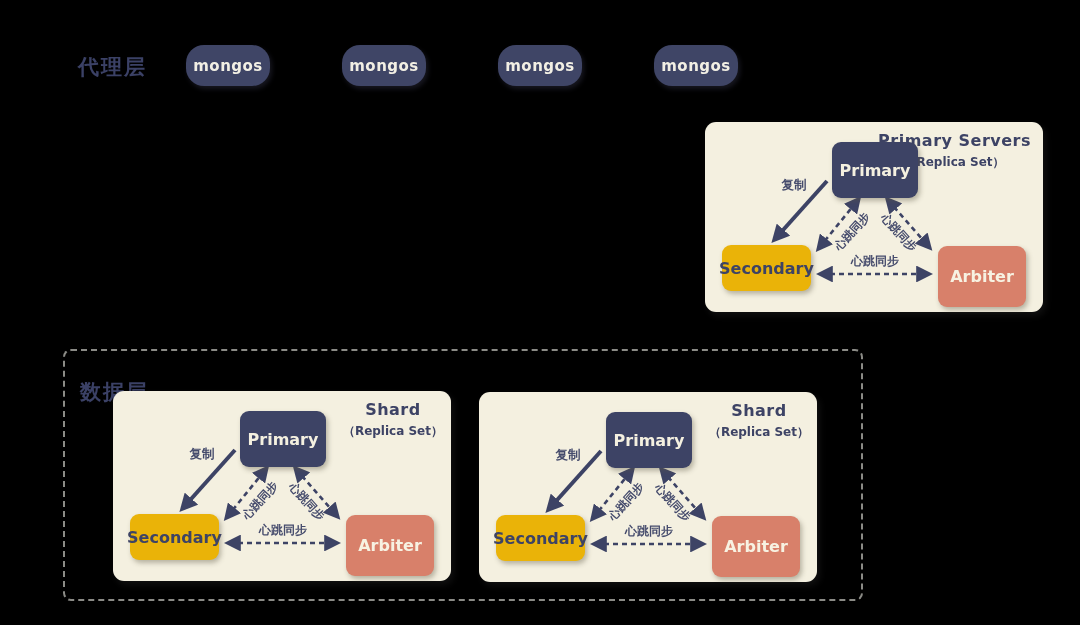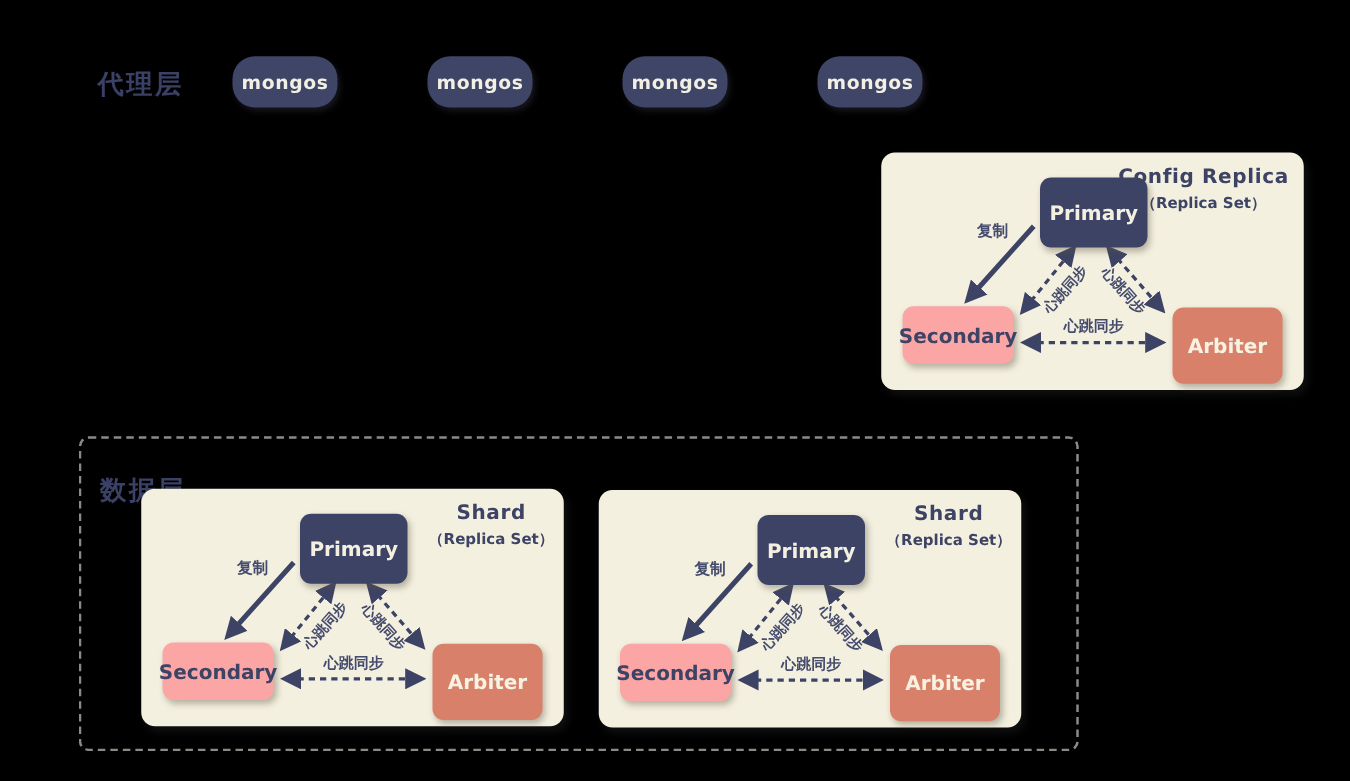--- a/index.html
+++ b/index.html
@@ -51,21 +51,21 @@
   .panel-subtitle { font-size:12px; margin-top:4px; font-weight:bold; }
 
   .node {
     position:absolute;
     display:flex; align-items:center; justify-content:center;
     border-radius:9px;
     font-weight:bold; font-size:16px;
     box-shadow:2px 3px 5px rgba(90,85,65,0.4);
   }
   .node-primary   { left:127px; top:20px;  width:86px; height:56px; background:#3d4365; color:#f4f0e0; }
-  .node-secondary { left:17px;  top:123px; width:89px; height:46px; background:#fca5a5; color:#3d4365; }
+  .node-secondary { left:17px;  top:123px; width:89px; height:46px; background:#eab308; color:#3d4365; }
   .node-arbiter   { left:233px; top:124px; width:88px; height:61px; background:#d8806a; color:#f7f2e2; }
 
   .arrows { position:absolute; left:0; top:0; width:338px; height:190px; }
   .arrow-solid  { stroke:#3d4365; stroke-width:4; }
   .arrow-dashed { stroke:#3d4365; stroke-width:2.6; stroke-dasharray:5 4; }
   .arrow-label  { fill:#454b6c; font-weight:bold; font-family:"DejaVu Sans", sans-serif; }
 
   .data-layer-box {
     position:absolute; left:63px; top:349px;
     width:800px; height:252px;
@@ -99,21 +99,21 @@
     <line class="arrow-solid" x1="122" y1="59" x2="70" y2="117" marker-end="url(#ahb)"></line>
     <line class="arrow-dashed" x1="114" y1="126" x2="153" y2="78" marker-start="url(#ah)" marker-end="url(#ah)"></line>
     <line class="arrow-dashed" x1="183" y1="78" x2="224" y2="125" marker-start="url(#ah)" marker-end="url(#ah)"></line>
     <line class="arrow-dashed" x1="116" y1="152" x2="223" y2="152" marker-start="url(#ah)" marker-end="url(#ah)"></line>
     <text class="arrow-label" x="89" y="67" text-anchor="middle" font-size="12.5">复制</text>
     <text class="arrow-label" transform="translate(150,112) rotate(-48)" text-anchor="middle" font-size="11.5">心跳同步</text>
     <text class="arrow-label" transform="translate(191,113) rotate(48)" text-anchor="middle" font-size="11.5">心跳同步</text>
     <text class="arrow-label" x="170" y="143" text-anchor="middle" font-size="12">心跳同步</text>
   </svg>
   <div class="title-block">
-    <div class="panel-title">Config Replica</div>
+    <div class="panel-title">Primary Servers</div>
     <div class="panel-subtitle">（Replica Set）</div>
   </div>
   <div class="node node-primary">Primary</div>
   <div class="node node-secondary">Secondary</div>
   <div class="node node-arbiter">Arbiter</div>
 </div>
 
 <div class="data-layer-box">
   <div class="layer-label data-label">数据层</div>
 </div>

